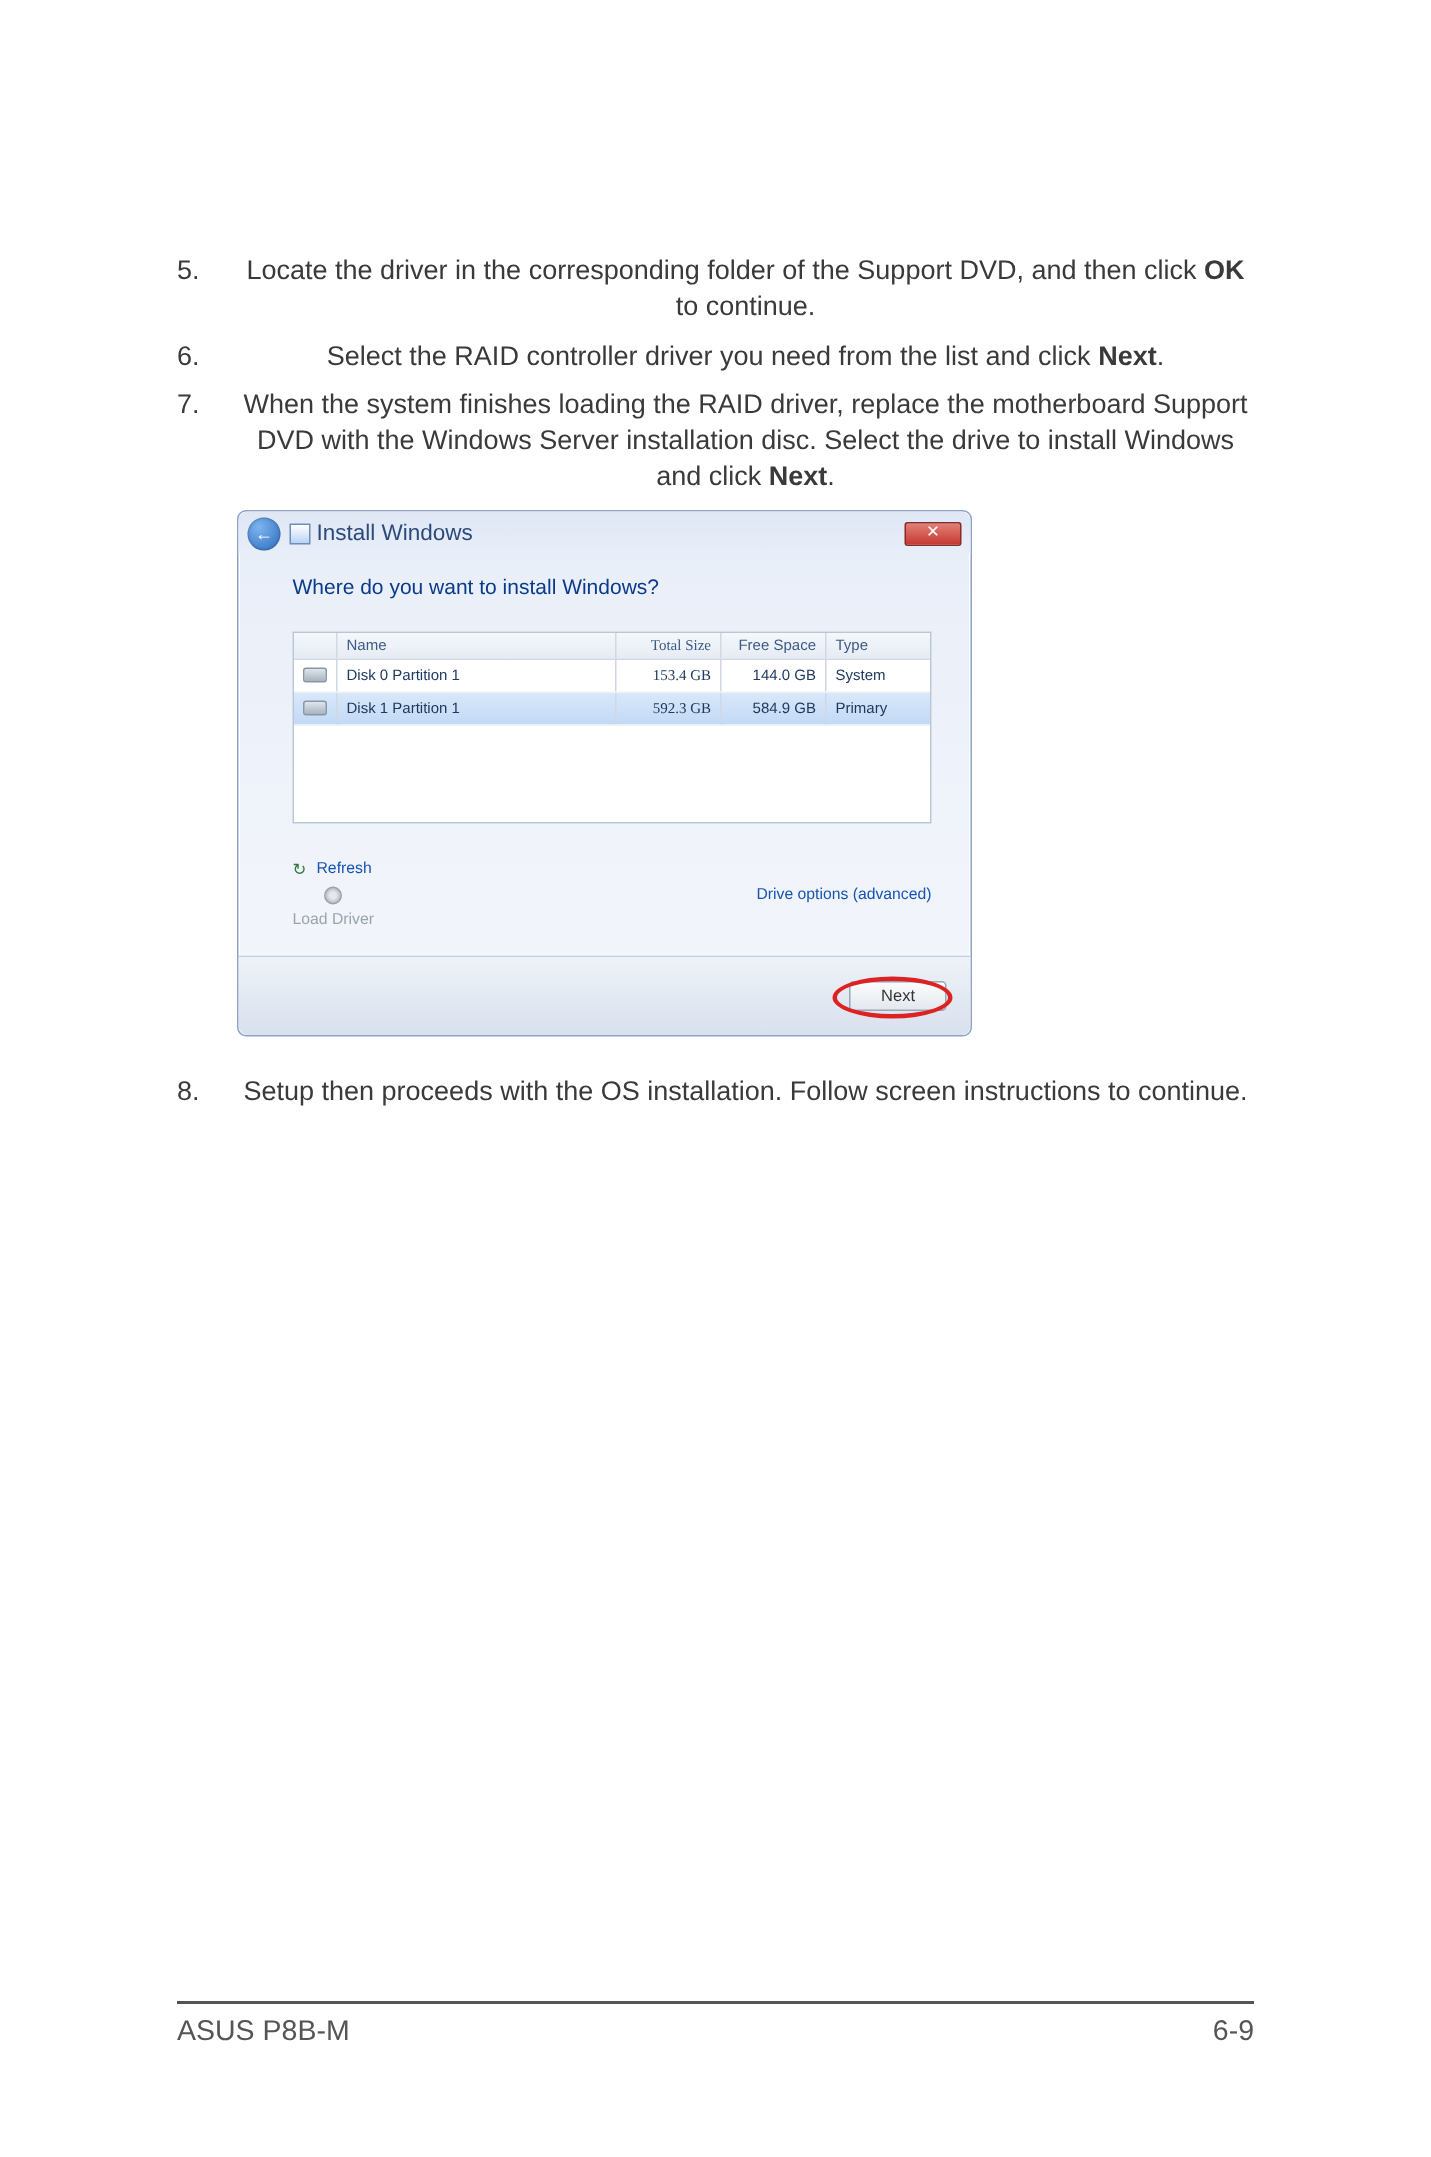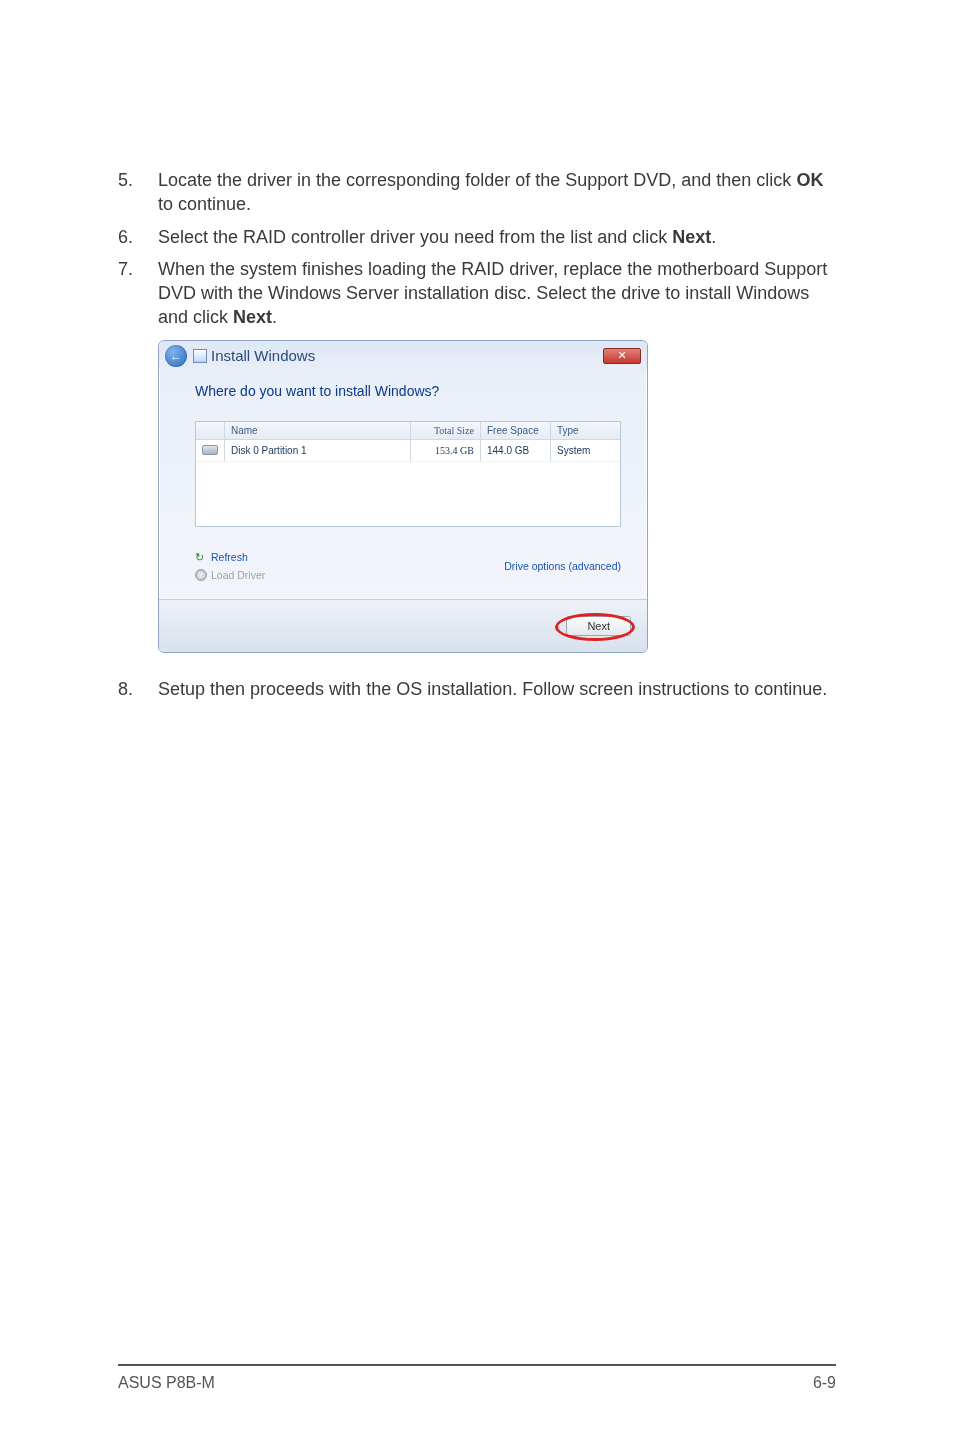--- a/index.html
+++ b/index.html
@@ -24,20 +24,21 @@
     font-size: 18px;
     line-height: 1.35;
     color: #3a3a3a;
   }
   .list-num {
     width: 40px;
     flex: 0 0 40px;
   }
   .list-body {
     flex: 1;
+    text-align: center;
   }
   .dialog-wrap {
     margin-left: 40px;
     margin-top: 10px;
     margin-bottom: 24px;
   }
   .dialog {
     width: 490px;
     background: linear-gradient(#e8eef8, #f4f6fb);
     border: 1px solid #8fa4c5;
@@ -108,21 +109,21 @@
     border-bottom: 1px solid #cfd8e4;
     color: #3b5a85;
   }
   .disk-head > div {
     padding: 3px 6px;
     font-size: 10px;
   }
   .col-icon { width: 28px; }
   .col-name { flex: 1; border-left: 1px solid #cfd8e4; }
   .col-size { width: 70px; border-left: 1px solid #cfd8e4; text-align: right; font-family: Liberation Serif, serif; }
-  .col-free { width: 70px; border-left: 1px solid #cfd8e4; }
+  .col-free { width: 70px; border-left: 1px solid #cfd8e4; text-align: right; }
   .col-type { width: 70px; border-left: 1px solid #cfd8e4; }
   .disk-row {
     display: flex;
     align-items: center;
     border-bottom: 1px solid #eef2f7;
   }
   .disk-row > div {
     padding: 5px 6px;
     font-size: 10px;
     color: #1f3a60;
@@ -151,21 +152,21 @@
     justify-content: space-between;
     margin-top: 8px;
   }
   .link {
     display: flex;
     align-items: center;
     gap: 4px;
     color: #1654b3;
     font-size: 10.5px;
   }
-  .link.disabled { color: #9aa4ae; }
+  .link.disabled { color: #9aa4ae; flex-direction: column; }
   .link-icon {
     width: 12px;
     height: 12px;
     display: inline-block;
   }
   .refresh-icon::before {
     content: "↻";
     color: #2f7a3a;
     font-size: 11px;
   }
@@ -195,28 +196,28 @@
     right: 12px;
     bottom: 11px;
     width: 80px;
     height: 28px;
     border: 3px solid #d22;
     border-radius: 50%/50%;
     pointer-events: none;
   }
   .page-footer {
     position: absolute;
-    bottom: 46px;
+    bottom: 72px;
     left: 118px;
     right: 118px;
     border-top: 2px solid #555;
     padding-top: 8px;
     display: flex;
     justify-content: space-between;
-    font-size: 16px;
+    font-size: 19px;
     color: #555;
   }
 </style>
 </head>
 <body>
 
 <div class="page">
 
   <div class="list-item">
     <div class="list-num">5.</div>
@@ -267,20 +268,29 @@
           <div class="disk-row">
             <div class="col-icon">
                 <span class="disk-glyph"></span>
               </div>
             <div class="col-name">Disk 0 Partition 1</div>
             <div class="col-size">153.4 GB</div>
             <div class="col-free">144.0 GB</div>
             <div class="col-type">System</div>
           </div>
 
+          <div class="disk-row row-selected">
+            <div class="col-icon">
+                <span class="disk-glyph"></span>
+              </div>
+            <div class="col-name">Disk 1 Partition 1</div>
+            <div class="col-size">592.3 GB</div>
+            <div class="col-free">584.9 GB</div>
+            <div class="col-type">Primary</div>
+          </div>
 
           <div class="spacer"></div>
         </div>
 
         <div class="link-row">
           <div style="display:flex;flex-direction:column;gap:6px;">
             <span class="link">
               <span class="link-icon refresh-icon"></span>
               <span>Refresh</span>
             </span>

